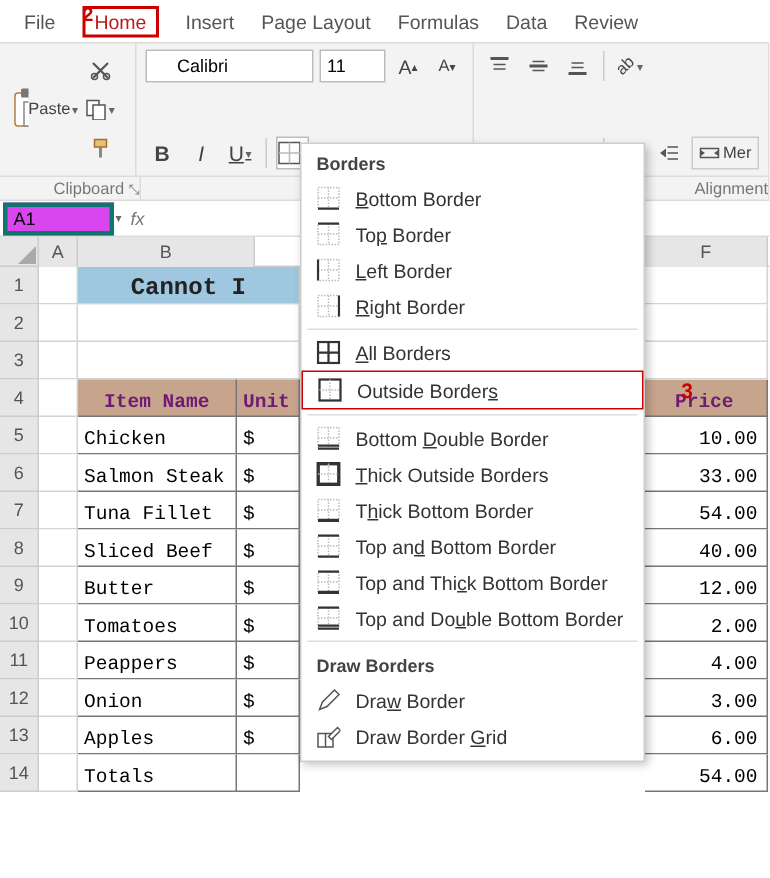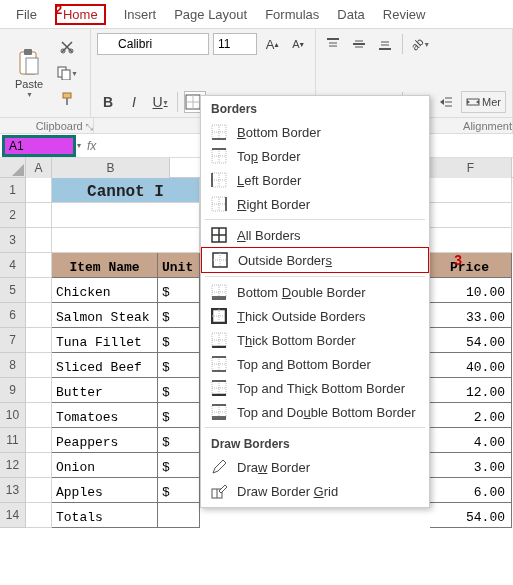--- a/index.html
+++ b/index.html
@@ -7,21 +7,21 @@
 
 
 .tabs { height: 28px; display: flex; align-items: center; padding-left: 16px; gap: 18px; color: #555; font-size: 13px; }
 .tabs .tab { cursor: pointer; }
 .tabs .tab.active { color: #b91c1c; border: 2px solid #c00; padding: 1px 6px; }
 .badge-2 { position: absolute; left: 55px; top: 2px; color: #c00; font-weight: bold; font-size: 13px; }
 
 
 .ribbon { height: 90px; background: #f3f3f3; border-top: 1px solid #dcdcdc; border-bottom: 1px solid #dcdcdc; display: flex; }
 .group { border-right: 1px solid #dcdcdc; padding: 4px 6px; display: flex; flex-direction: column; justify-content: space-between; }
-.btn-large { display: flex; flex-direction: column; align-items: center; justify-content: center; width: 46px; }
+.btn-large { display: flex; flex-direction: row; align-items: center; justify-content: center; width: 46px; }
 .row-inline { display: flex; align-items: center; gap: 4px; }
 .group-label-row { height: 16px; background: #f3f3f3; border-bottom: 1px solid #dcdcdc; display: flex; }
 .group-label { border-right: 1px solid #dcdcdc; text-align: right; font-size: 11px; color: #777; line-height: 16px; }
 
 
 .namerow { height: 24px; border-bottom: 1px solid #dcdcdc; display: flex; align-items: center; }
 .namebox { width: 74px; height: 22px; margin-left: 2px; border: 3px solid #0f766e; font-size: 12px; padding: 2px 4px; background:#d946ef; }
 .fx { margin: 0 6px; color: #777; font-style: italic; }
 
 
@@ -29,21 +29,21 @@
 .corner { position: absolute; left: 0; top: 0; width: 26px; height: 20px; background: #e6e6e6; border-right: 1px solid #ccc; border-bottom: 1px solid #ccc; }
 .corner svg { position: absolute; right: 1px; bottom: 1px; }
 .colhead { position: absolute; top: 0; height: 20px; border-right: 1px solid #ccc; background: #e6e6e6; text-align: center; line-height: 20px; color: #555; }
 .badge-1 { position: absolute; left: 40px; top: -2px; color: #c00; font-weight: bold; font-size: 13px; }
 
 
 .grid { position: relative; }
 .rowhead { position: absolute; left: 0; width: 26px; height: 25px; background: #e6e6e6; border-right: 1px solid #ccc; border-bottom: 1px solid #ccc; text-align: center; line-height: 25px; color: #555; }
 .cell { position: absolute; height: 25px; line-height: 25px; padding: 2px 4px; border-right: 1px solid #d4d4d4; border-bottom: 1px solid #d4d4d4; font-size: 13px; background:#fff;font-family:Liberation Mono, monospace; }
 .merged-title { background: #9fc7e0; font-weight: bold; font-size: 16px; text-align: center; color: #222; }
-.th { background: #c7a58d; font-weight: bold; color: #000000; border-right: 1px solid #777; border-bottom: 1px solid #777; }
+.th { background: #c7a58d; font-weight: bold; color: #701a75; border-right: 1px solid #777; border-bottom: 1px solid #777; }
 .td { border-right: 1px solid #777; border-bottom: 1px solid #777; }
 .price { text-align: right; padding-right: 6px; }
 
 
 .menu { position: absolute; left: 200px; top: 95px; width: 230px; background: #fff; border: 1px solid #ccc; box-shadow: 2px 2px 6px rgba(0,0,0,.25); padding-bottom: 4px; z-index: 50; }
 .menu-h { font-weight: bold; padding: 6px 10px 4px; color: #444; font-size: 12px; }
 .menu-item { display: flex; align-items: center; gap: 10px; padding: 4px 10px; font-size: 13px; color: #333; cursor: pointer; }
 .menu-item u { text-decoration: underline; }
 .menu-item.selected { border: 1px solid #c00; position: relative; }
 .menu-sep { height: 1px; background: #ddd; margin: 3px 4px; }

